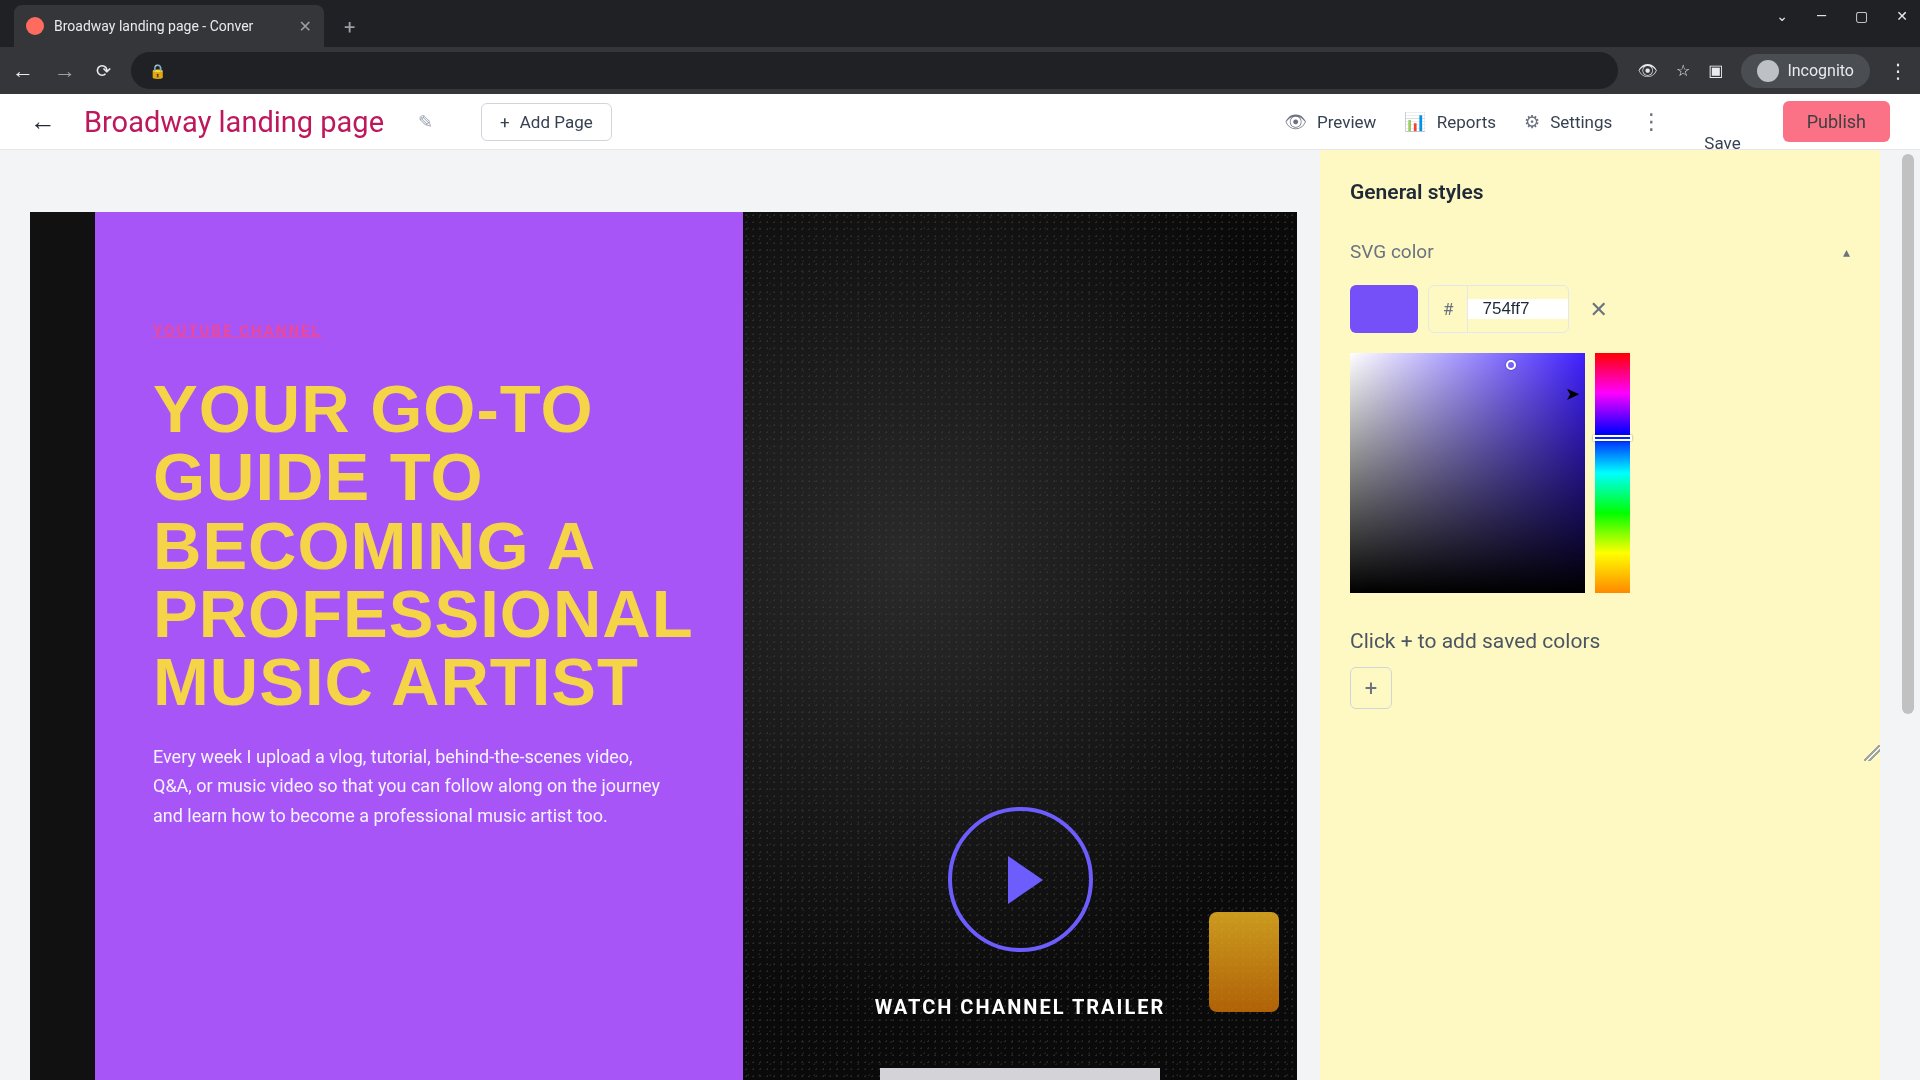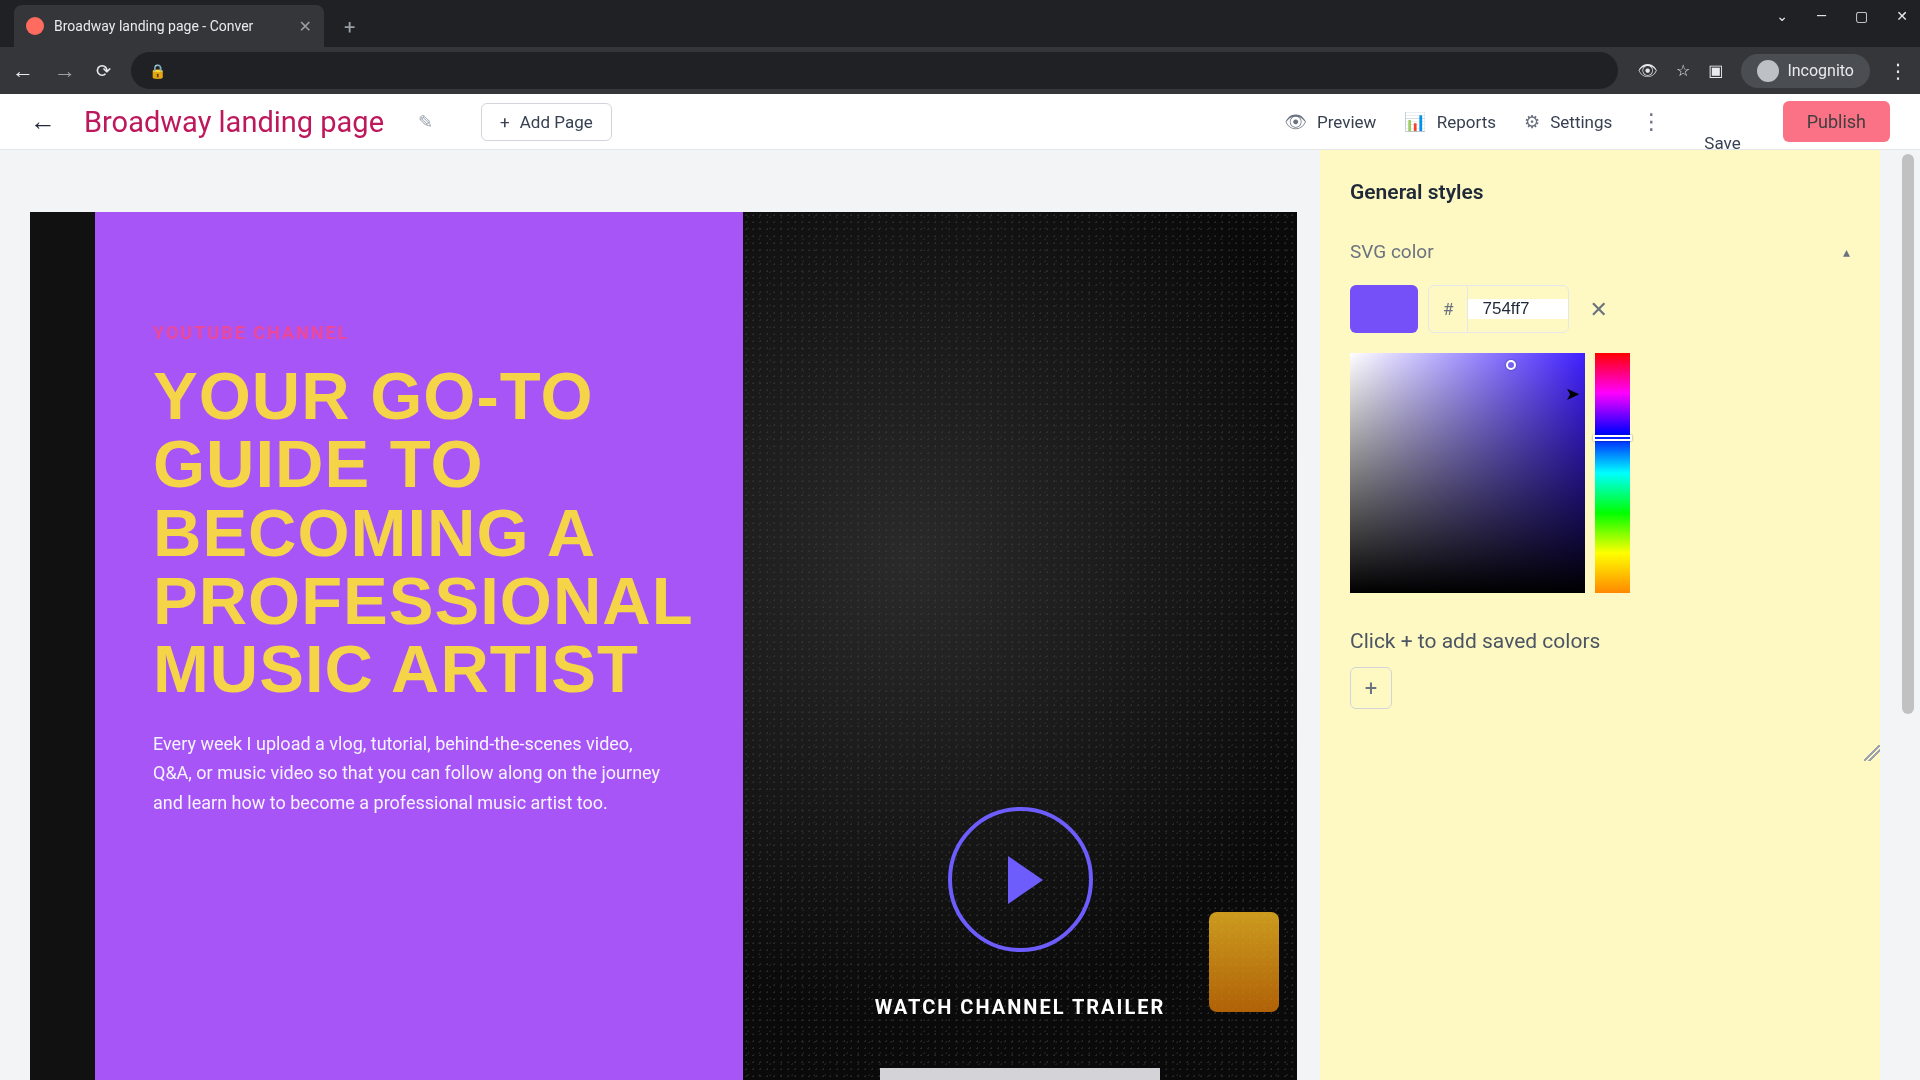--- a/index.html
+++ b/index.html
@@ -44,22 +44,22 @@
     .toolbar-kebab { color: #6b7280; cursor: pointer; font-size: 22px; }
     
     
     .main-area { display: flex; height: calc(1080px - 94px - 56px); background: #f3f4f6; position: relative; }
     
     
     .canvas { width: 1320px; padding: 62px 23px 0 30px; overflow: hidden; }
     .landing-page { height: 870px; background: #0a0a0a; display: flex; overflow: hidden; }
     .lp-left-strip { width: 65px; background: #111; position: relative; }
     .lp-purple { width: 648px; background: #a855f7; padding: 110px 58px 40px 58px; color: #fff; }
-    .lp-eyebrow { color: #ec4899; font-weight: 700; letter-spacing: 2px; font-size: 18px; }
-    .lp-headline { font-family: Impact, "Arial Black", sans-serif; color: #f5d547; font-size: 67px; line-height: 1.02; font-weight: 900; margin-top: 19px; letter-spacing: 1px; }
+    .lp-eyebrow { color: #ec4899; font-weight: 700; letter-spacing: 2px; font-size: 15px; text-decoration: underline; }
+    .lp-headline { font-family: Impact, "Arial Black", sans-serif; color: #f5d547; font-size: 67px; line-height: 1.02; font-weight: 900; margin-top: 35px; letter-spacing: 1px; }
     .lp-para { margin-top: 47px; font-size: 18px; line-height: 1.65; color: #f5f3ff; max-width: 520px; }
     .lp-para2 { margin-top: 25px; font-size: 18px; line-height: 1.65; color: #f5f3ff; max-width: 520px; }
     .lp-right { flex: 1; background: radial-gradient(circle at 30% 40%, #2a2a2a 0%, #0a0a0a 70%); position: relative; display: flex; flex-direction: column; align-items: center; justify-content: flex-end; padding-bottom: 60px; }
     .lp-noise { position: absolute; inset: 0; background-image: radial-gradient(#444 1px, transparent 1px), radial-gradient(#333 1px, transparent 1px); background-size: 7px 7px, 11px 11px; opacity: 0.5; }
     .play-circle { width: 145px; height: 145px; border: 4px solid #6d5dfc; border-radius: 50%; display: flex; align-items: center; justify-content: center; position: relative; z-index: 2; cursor: pointer; }
     .play-tri { width: 0; height: 0; border-left: 35px solid #6d5dfc; border-top: 24px solid transparent; border-bottom: 24px solid transparent; margin-left: 10px; }
     .trailer-label { margin-top: 40px; color: #fff; font-weight: 700; letter-spacing: 2px; font-size: 20px; text-align: center; line-height: 1.5; z-index: 2; }
     .lp-bottom-bar { position: absolute; bottom: 0; left: 50%; transform: translateX(-50%); width: 280px; height: 14px; background: #d4d4d8; z-index: 2; }
     .lp-flames { position: absolute; bottom: 70px; right: 18px; width: 70px; height: 100px; background: linear-gradient(to top, #d97706, #fbbf24); opacity: 0.8; border-radius: 8px; }
     

